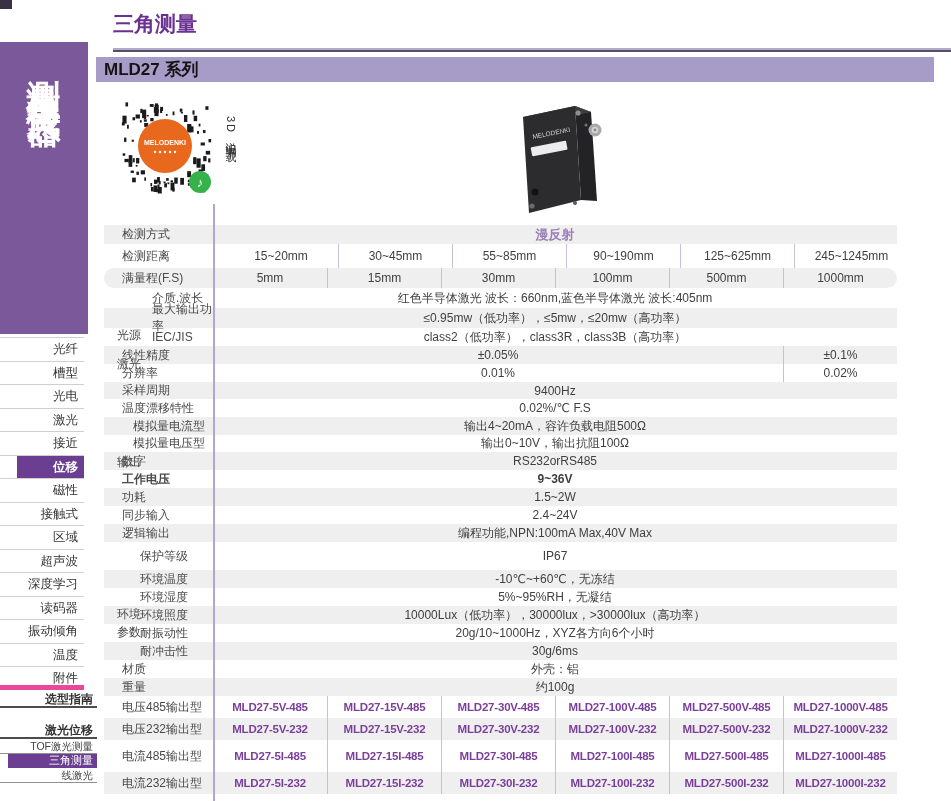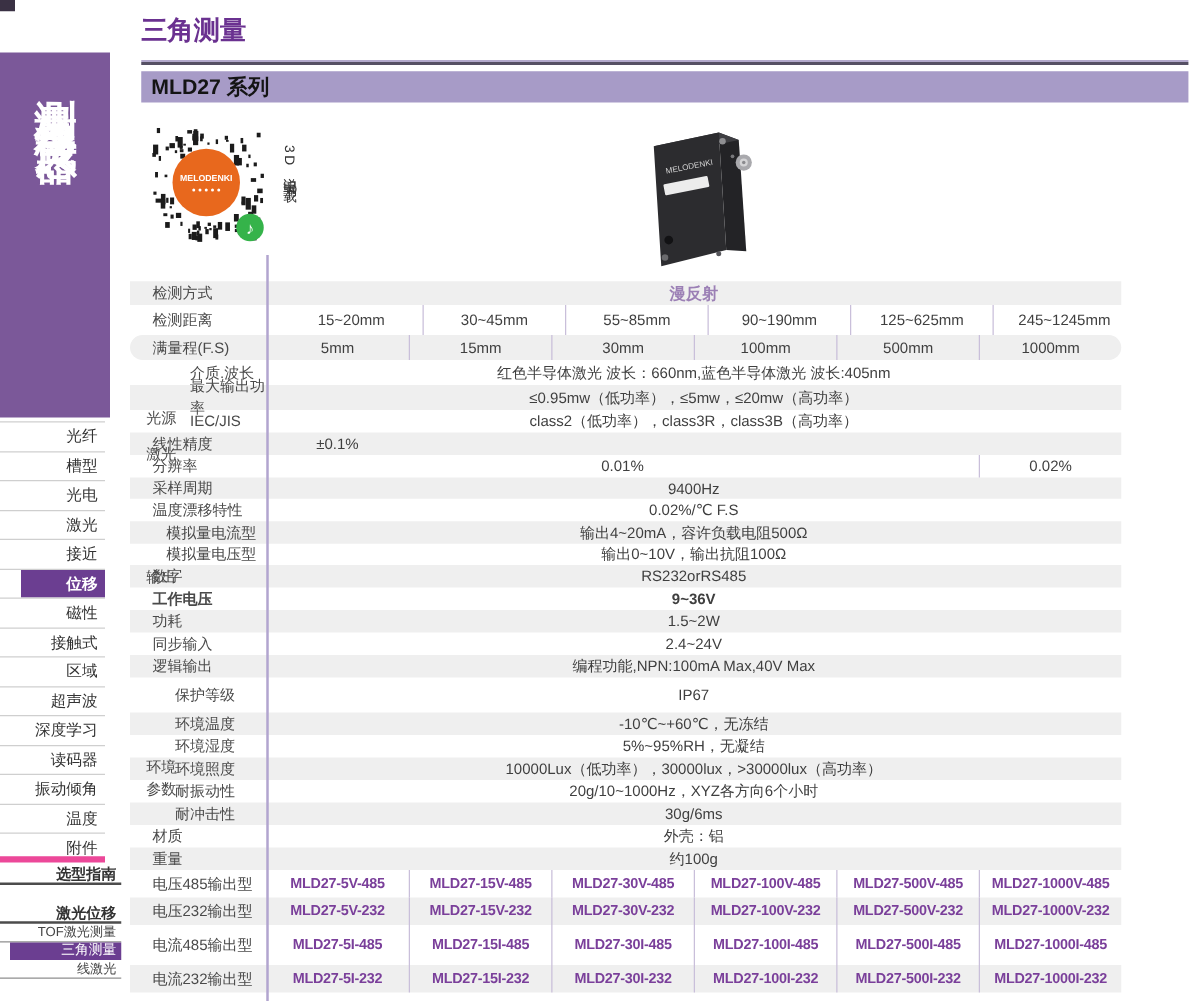--- a/index.html
+++ b/index.html
@@ -23,21 +23,21 @@
   .sb-item.strong{font-size:12px;font-weight:bold;height:16px;line-height:15px;border-bottom:2px solid #4c4c4c;}
   .sb-item.strong + .sb-item.strong{margin-top:15px;}
   .sb-item.plain{font-size:10.5px;height:15px;line-height:15px;border-bottom:1px solid #8f8f8f;color:#444;}
   .sb-item.active{font-size:11px;height:13.5px;line-height:13.5px;color:#fff;
                   background:linear-gradient(to right,transparent 8px,#6b3e91 8px);}
 
   
   .page-title{position:absolute;left:113px;top:10px;margin:0;font-size:21px;font-weight:bold;color:#6a3190;}
   .title-rule{position:absolute;left:113px;top:48px;width:838px;height:4px;
               background:linear-gradient(#b3a9cc 50%,#565064 50%);}
-  .series-bar{position:absolute;left:113px;top:57px;width:838px;height:25px;background:#a79bc7;
+  .series-bar{position:absolute;left:96px;top:57px;width:838px;height:25px;background:#a79bc7;
               line-height:25px;padding-left:8px;box-sizing:border-box;font-size:17px;font-weight:bold;color:#141414;}
 
   
   .qr-wrap{position:absolute;left:116px;top:94px;width:102px;height:110px;}
   .qr-label{position:absolute;left:223px;top:116px;writing-mode:vertical-rl;font-size:11px;color:#333;
             letter-spacing:2px;}
   .photo-wrap{position:absolute;left:511px;top:98px;width:110px;height:125px;}
 
   
   .v-line{position:absolute;left:213px;top:204px;width:2px;height:597px;background:#b2a5cf;z-index:3;}
@@ -273,20 +273,21 @@
       <div class="row" style="height: 18px;">
         <div class="row-label ind1">IEC/JIS</div>
         <div class="row-vals">
           <div class="cell-span">class2（低功率），class3R，class3B（高功率）</div>
         </div>
       </div>
       <div class="group-label" style="top: 139px;">激光</div>
       <div class="row shade" style="height: 18px;">
         <div class="row-label">线性精度</div>
         <div class="row-vals">
+          <div class="cell wide">±0.05%</div>
           <div class="cell">±0.1%</div>
         </div>
       </div>
       <div class="row" style="height: 18px;">
         <div class="row-label">分辨率</div>
         <div class="row-vals">
           <div class="cell wide">0.01%</div>
           <div class="cell">0.02%</div>
         </div>
       </div>

